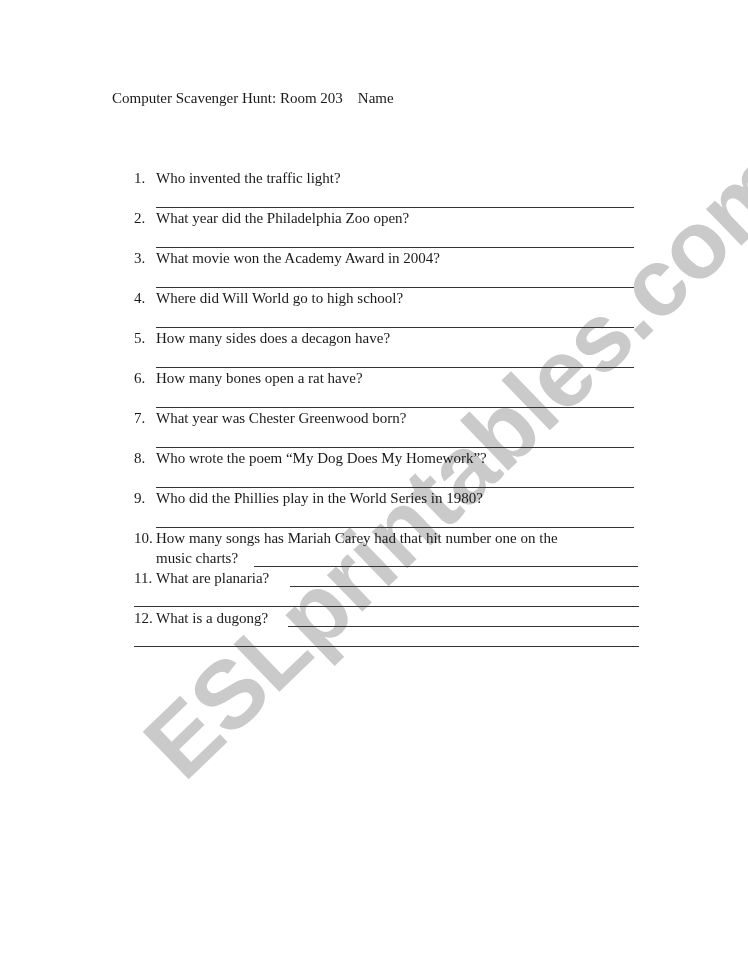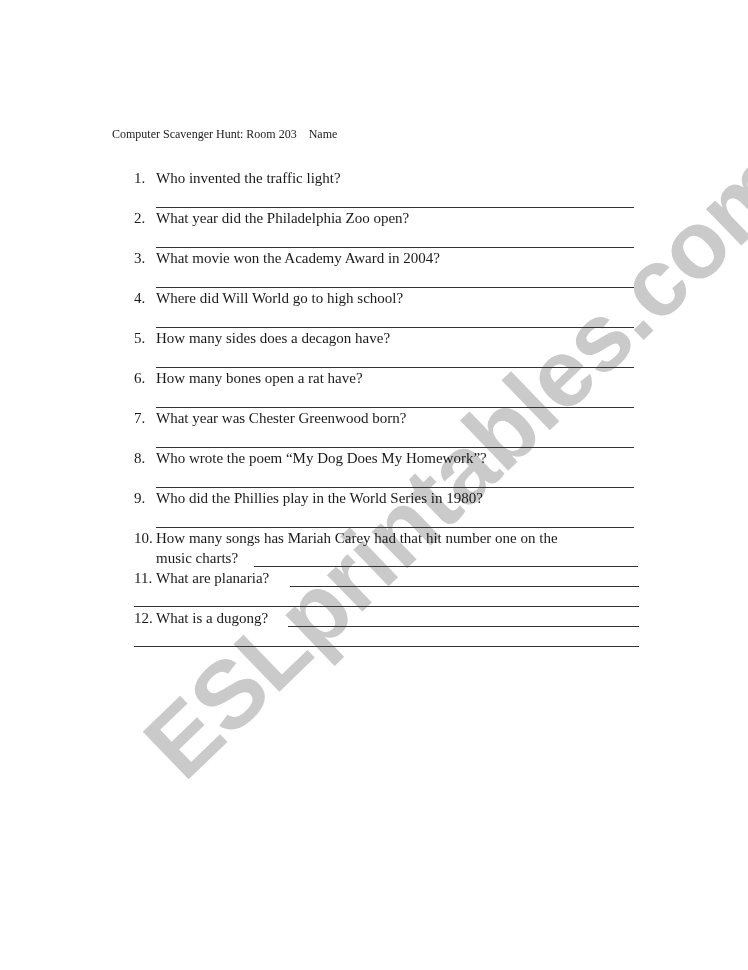--- a/index.html
+++ b/index.html
@@ -1,21 +1,21 @@
 <!DOCTYPE html>
 <html><head>
 <meta charset="utf-8">
 <style>
   html, body { margin: 0; padding: 0; }
   body {
     width: 748px; height: 970px; background: #ffffff; position: relative; overflow: hidden;
     font-family: "Liberation Serif", "DejaVu Serif", serif; color: #1a1a1a;
   }
   .page { position: absolute; left: 0; top: 0; width: 748px; height: 970px; }
-  .title { position: absolute; left: 112px; top: 90px; font-size: 12px; white-space: pre; margin-top: 37px; }
+  .title { position: absolute; left: 112px; top: 90px; font-size: 15px; white-space: pre; }
   .directions { position: absolute; left: 112px; top: 130px; font-size: 15px; }
   .q { position: absolute; font-size: 15px; white-space: nowrap; text-align: center; }
   .q .num { position: absolute; left: 0; top: 0; }
   .q .txt { position: absolute; left: 22px; top: 0; }
   .line { position: absolute; height: 0; border-top: 1px solid #333; }
   .watermark {
     position: absolute; left: 60px; top: 455px; width: 720px;
     font-family: "Liberation Sans", "DejaVu Sans", sans-serif; font-weight: bold;
     font-size: 96px; color: #c6c6c6; letter-spacing: -1px;
     transform: rotate(-44deg); transform-origin: center center;

